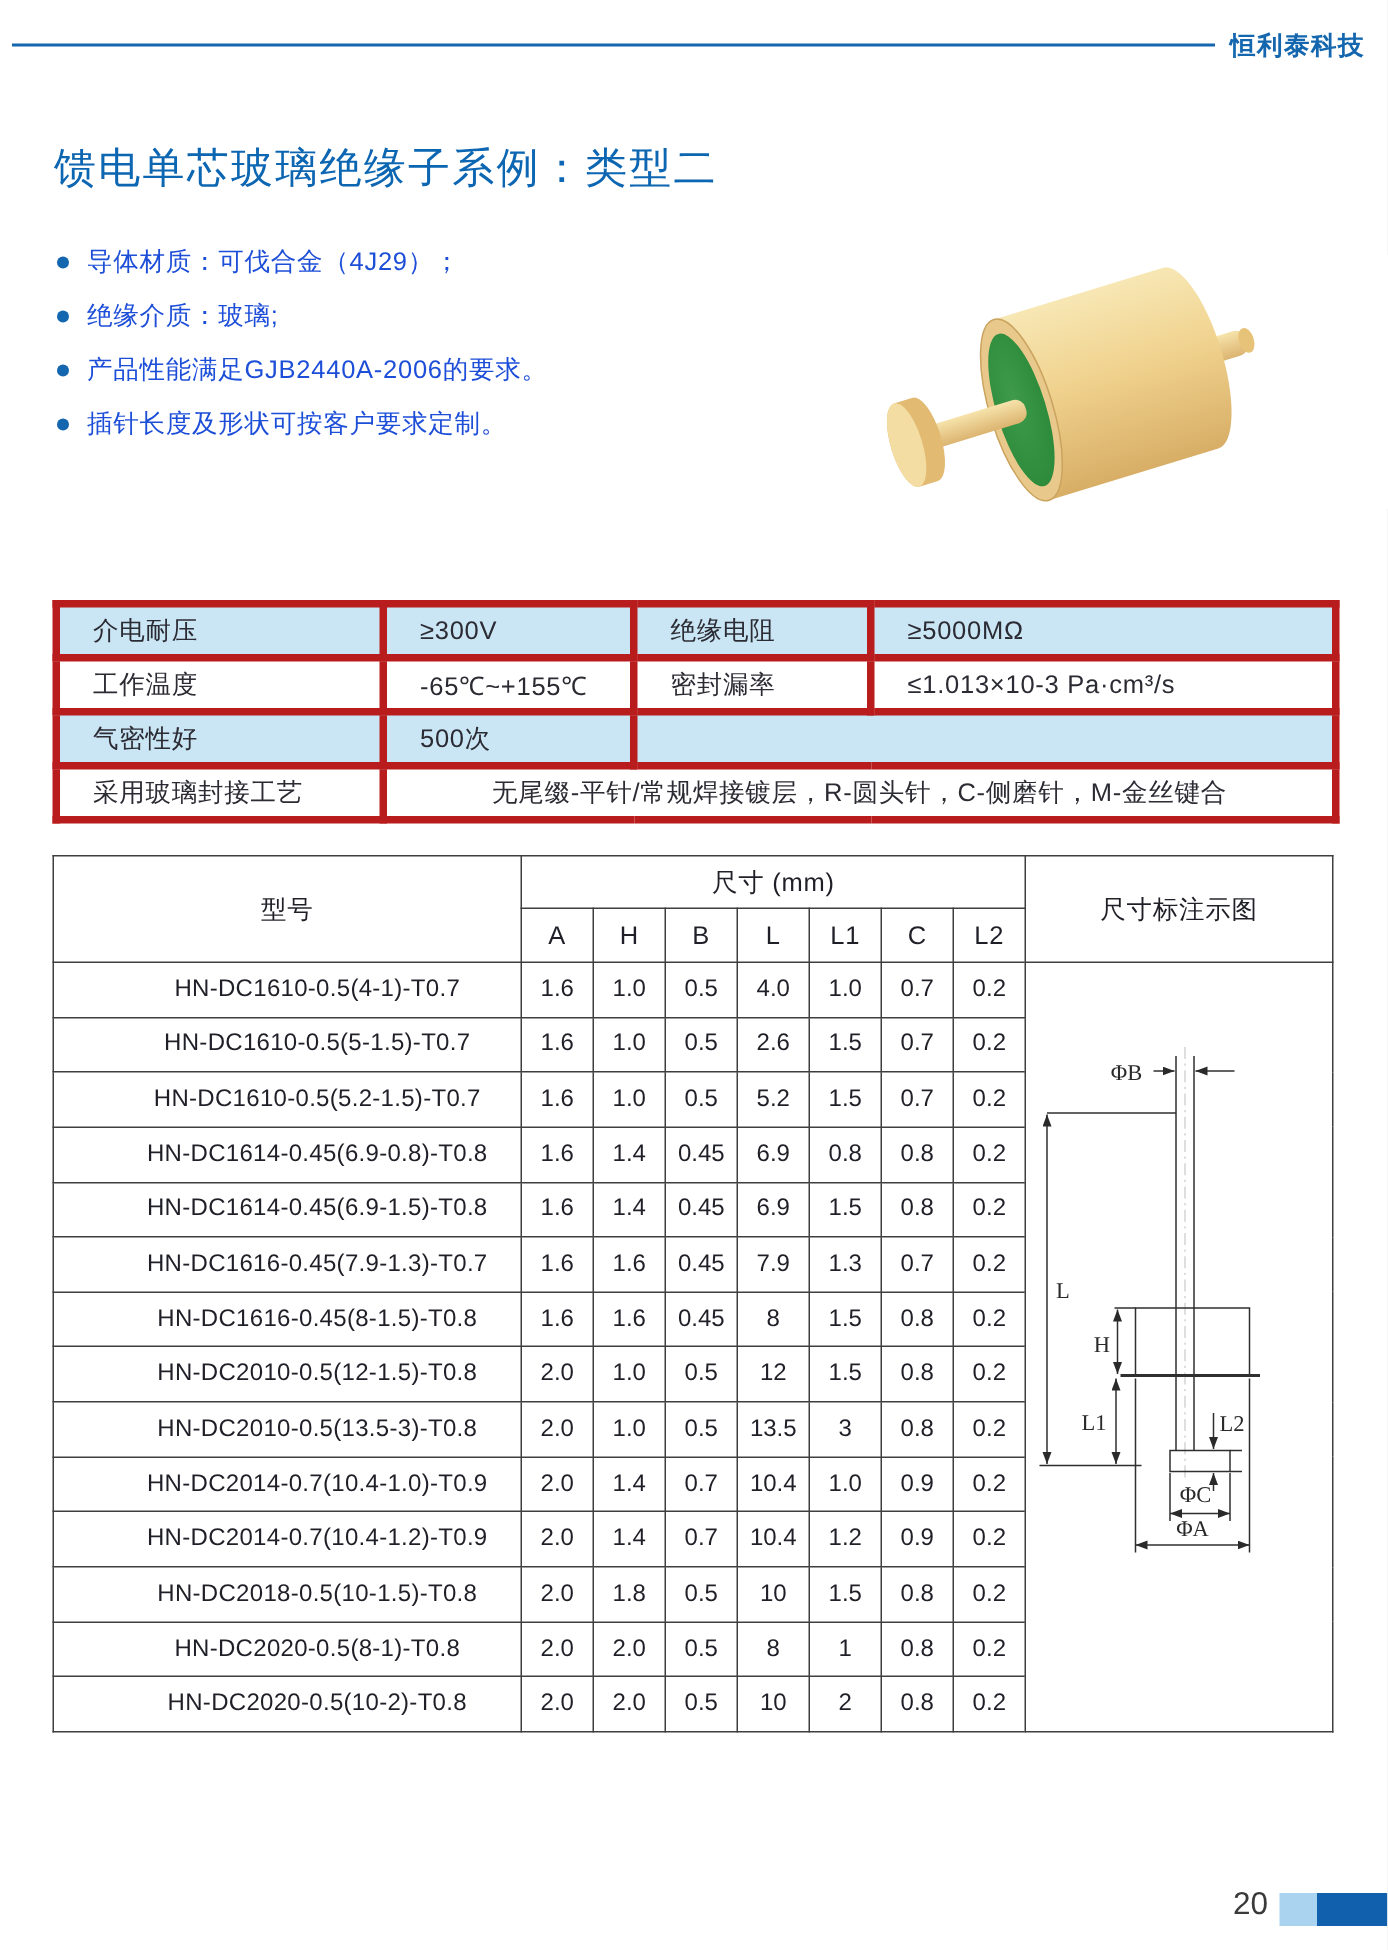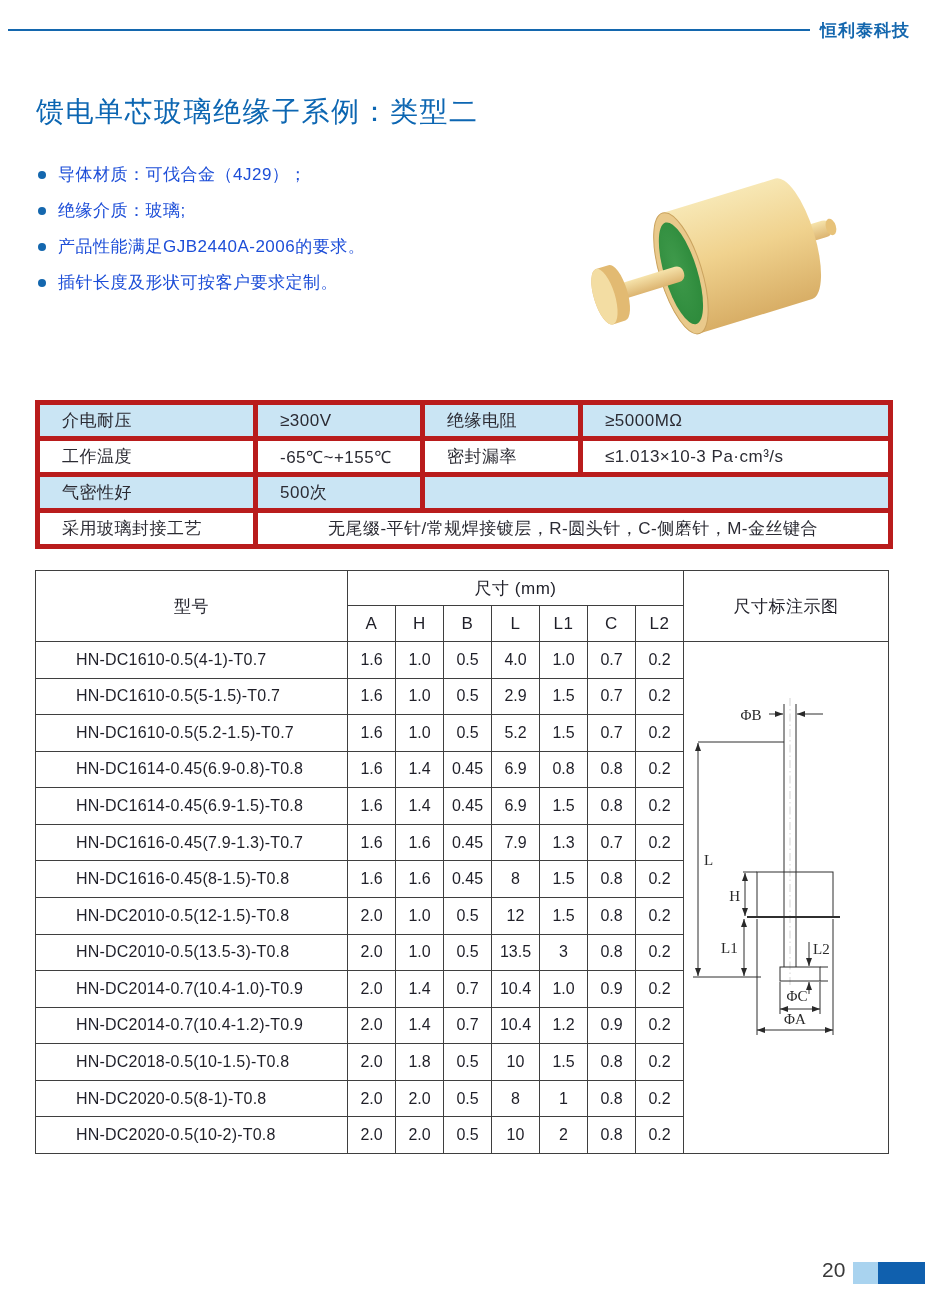--- a/index.html
+++ b/index.html
@@ -24,21 +24,21 @@
   table.spec td { border:5px solid #b91c1c; height:36px; font-size:17px; color:#2b2b33; padding-left:22px; letter-spacing:0.5px; }
   table.spec tr.blue td { background:#cae5f4; }
   table.spec td.merged { text-align:center; padding-left:0;margin-top:32px; }
   
   table.dim { position:absolute; left:35px; top:570px; width:853px; border-collapse:collapse; table-layout:fixed; }
   table.dim th, table.dim td { border:1px solid #3f3f3f; font-weight:normal; color:#1f1f28; }
   table.dim thead th { font-size:17px; letter-spacing:0.5px;text-align:center; }
   table.dim thead tr.group-row th { height:35px; }
   table.dim thead tr.sub-row th { height:36px; }
   table.dim td { height:36.3px; font-size:16px; text-align:center; }
-  table.dim td.model { text-align:left; padding-left:40px; letter-spacing:0.2px; }
+  table.dim td.model { text-align:center; padding-left:40px; letter-spacing:0.2px; }
   table.dim td.diagram-cell { padding:0; vertical-align:top; }
   .dgm-label { font-family:"Liberation Serif", serif; font-size:15px; fill:#2a2a2a; }
   
   .page-num { position:absolute; left:822px; top:1258px; font-size:21px; color:#3a3a3a; }
   .ft-light { position:absolute; left:853px; top:1262px; width:25px; height:22px; background:#a9d3ef; }
   .ft-dark  { position:absolute; left:878px; top:1262px; width:47px; height:22px; background:#1060ae; }
 </style>
 </head>
 <body>
 
@@ -216,21 +216,21 @@
       <text class="dgm-label" x="128" y="312">L2</text>
       <text class="dgm-label" x="112" y="359" text-anchor="middle">ΦC</text>
       <text class="dgm-label" x="110" y="382" text-anchor="middle">ΦA</text>
     </svg></td>
         </tr>
         <tr>
           <td class="model">HN-DC1610-0.5(5-1.5)-T0.7</td>
           <td>1.6</td>
           <td>1.0</td>
           <td>0.5</td>
-          <td>2.9</td>
+          <td>2.6</td>
           <td>1.5</td>
           <td>0.7</td>
           <td>0.2</td>
         </tr>
         <tr>
           <td class="model">HN-DC1610-0.5(5.2-1.5)-T0.7</td>
           <td>1.6</td>
           <td>1.0</td>
           <td>0.5</td>
           <td>5.2</td>

